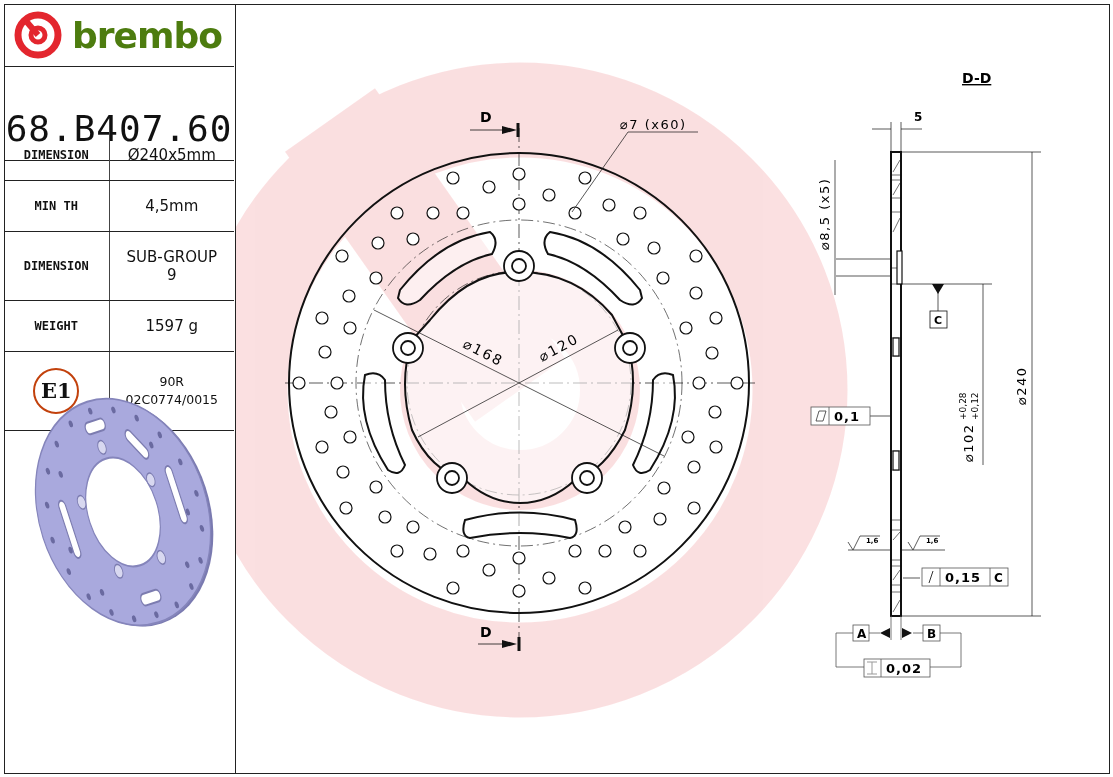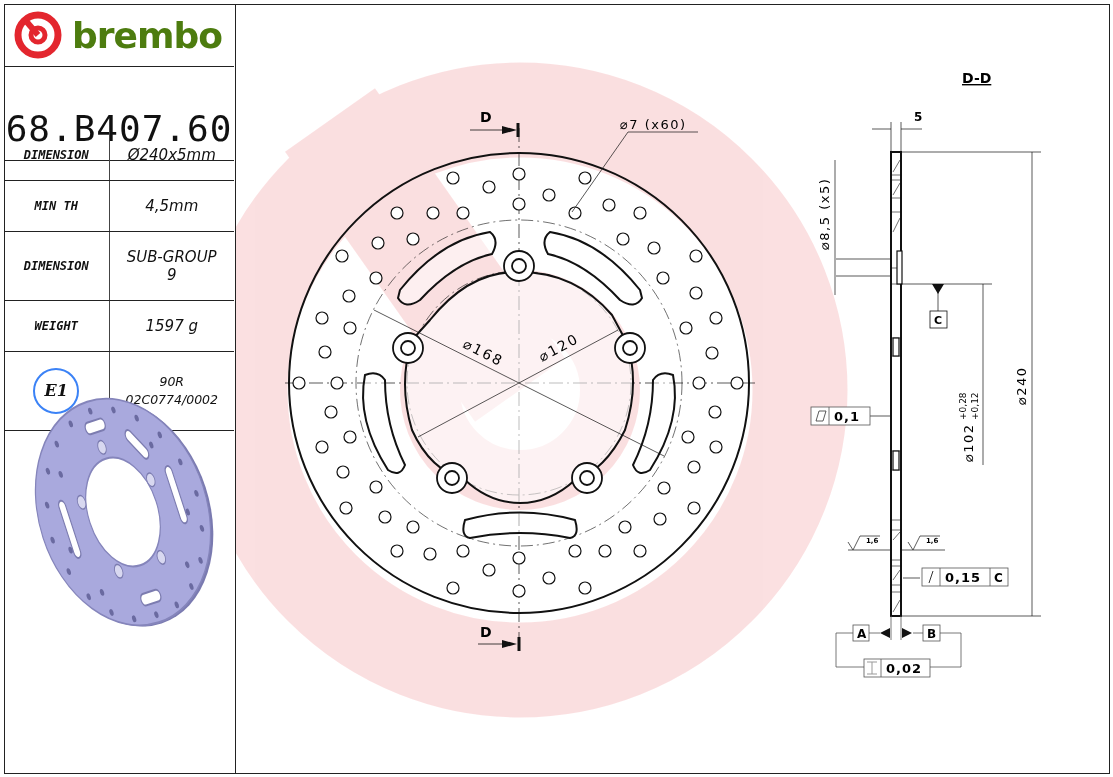--- a/index.html
+++ b/index.html
@@ -3,24 +3,24 @@
 <meta charset="utf-8">
 <style>
   html,body{margin:0;padding:0;background:#fff;}
   body{width:1113px;height:777px;position:relative;overflow:hidden;font-family:"Liberation Sans",sans-serif;color:#111;}
   .frame{position:absolute;left:4px;top:4px;width:1106px;height:770px;border:1.5px solid #222;box-sizing:border-box;}
   .panel{position:absolute;left:4px;top:4px;width:232px;height:770px;border-right:1.5px solid #222;box-sizing:border-box;}
   .logo{position:absolute;left:0;top:0;width:230px;height:62px;border-bottom:1.5px solid #222;display:flex;align-items:center;}
   .logo-text{font-family:"DejaVu Sans",sans-serif;font-weight:bold;font-size:36px;color:#4d7c0f;letter-spacing:-1px;margin-left:6px;}
   .code{position:absolute;left:0;top:62px;width:230px;height:64px;border-bottom:1.5px solid #222;font-family:"DejaVu Sans Mono",monospace;font-size:36px;display:flex;align-items:center;justify-content:center;letter-spacing:1px;margin-top:30px;}
   table.spec{position:absolute;left:0;top:126px;width:230px;border-collapse:collapse;}
-  table.spec td{border-bottom:1.5px solid #222;text-align:center;vertical-align:middle;padding:16px;font-style:italic;}
+  table.spec td{border-bottom:1.5px solid #222;text-align:center;vertical-align:middle;padding:16px;}
   table.spec td:first-child{border-right:1px solid #444;width:115px;font-family:"DejaVu Sans Mono",monospace;font-weight:bold;font-size:12px;}
   table.spec td:last-child{font-family:"DejaVu Sans",sans-serif;font-size:15px;margin-left:48px;}
-  .e1{display:inline-block;width:42px;height:42px;border:2px solid #3b82f6;border-radius:50%;line-height:42px;font-family:"DejaVu Serif",serif;font-weight:bold;font-size:16px;}
+  .e1{display:inline-block;width:42px;height:42px;border:2px solid #c2410c;border-radius:50%;line-height:42px;font-family:"DejaVu Serif",serif;font-weight:bold;font-size:21px;}
   .approval{font-size:12.5px !important;line-height:18px;}
   .iso{position:absolute;left:24px;top:388px;width:190px;height:240px;}
   .drawing{position:absolute;left:236px;top:4px;width:874px;height:770px;}
   svg text{font-family:"DejaVu Sans",sans-serif;}
 </style>
 </head>
 <body>
 
 <div class="frame"></div>
 
@@ -49,21 +49,21 @@
           <td>SUB-GROUP 9</td>
         </tr>
     <tr style="height:31px">
           <td>WEIGHT</td>
           <td>1597 g</td>
         </tr>
     <tr style="height:75px">
       <td><span class="e1">E1</span></td>
       <td class="approval">
             <div>90R</div>
-            <div>02C0774/0002</div>
+            <div>02C0774/0015</div>
           </td>
     </tr>
   </tbody>
     </table>
   <svg class="iso" viewBox="0 0 190 240">
     <g transform="translate(95,120) rotate(-18) scale(0.56,1)">
       <ellipse cx="4" cy="2" rx="150" ry="116" fill="#7a7ab0"></ellipse>
       <ellipse cx="0" cy="0" rx="150" ry="116" fill="#a9a9dd" stroke="#8585bb" stroke-width="2"></ellipse>
       <ellipse cx="0" cy="0" rx="62" ry="56" fill="#fff" stroke="#8585bb" stroke-width="2"></ellipse>
       <g fill="#fff" stroke="#7c7cb0" stroke-width="2">

